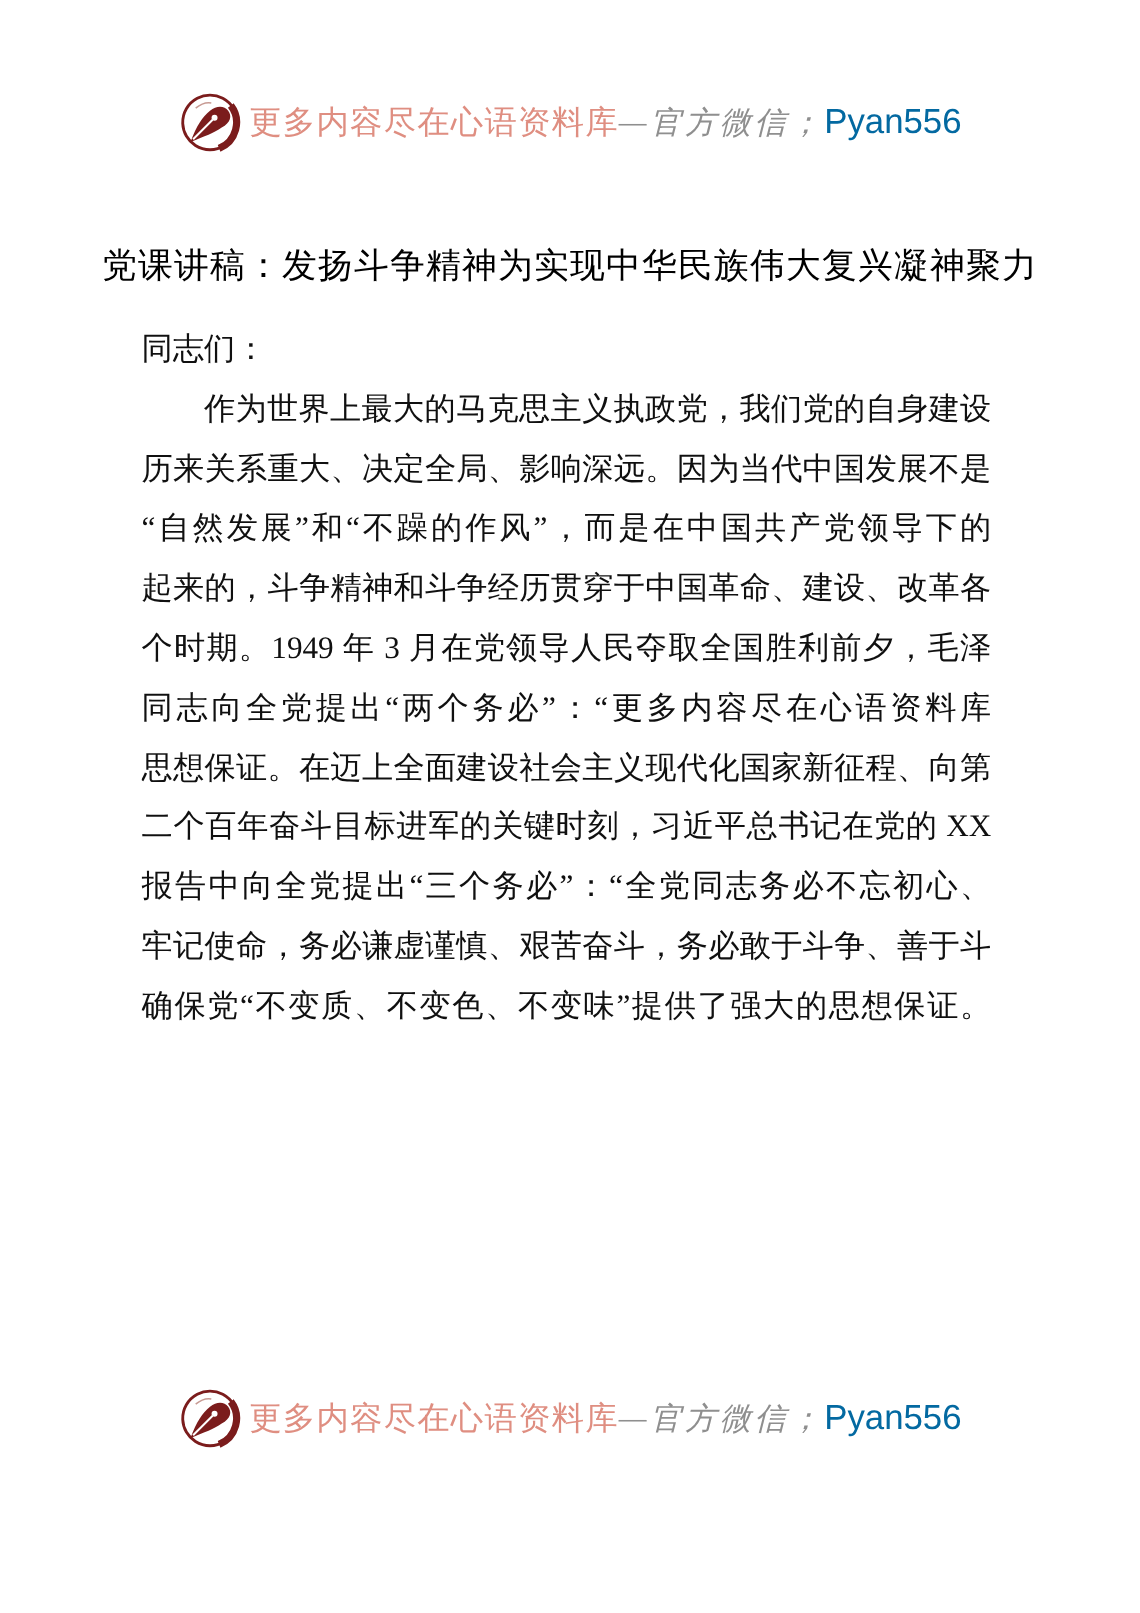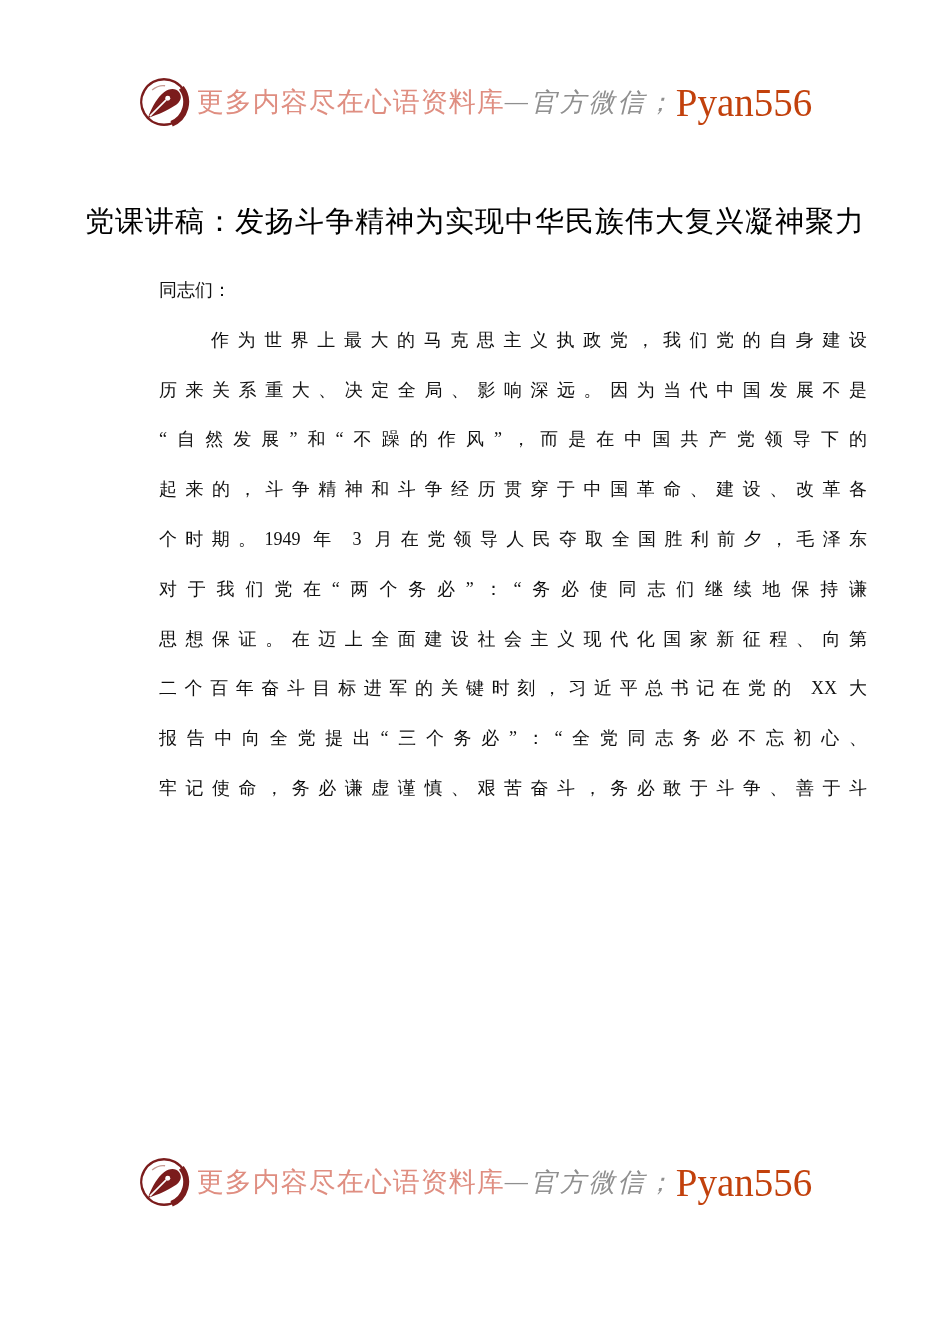--- a/index.html
+++ b/index.html
@@ -40,23 +40,23 @@
     white-space: nowrap;
   }
   .wm-dash, .wm-label {
     font-size: 26px;
     color: #8f8f8f;
     font-style: italic;
     letter-spacing: 3px;
     white-space: nowrap;
   }
   .wm-id {
-    font-size: 39px;
-    color: #c2410c;
-    font-family: Liberation Serif, serif;
+    font-size: 29px;
+    color: #0369a1;
+    font-family: Liberation Sans, sans-serif;
     font-style: normal;
     letter-spacing: 0;
     white-space: nowrap;
   }
   
   .doc-title {
     position: absolute;
     top: 202px;
     left: 0;
     width: 100%;
@@ -65,23 +65,22 @@
     font-weight: normal;
     color: #000000;
     letter-spacing: 1px;
   }
   
   .doc-body {
     position: absolute;
     top: 266px;
     left: 118px;
     width: 708px;
-    font-size: 18px;
+    font-size: 26px;
     color: #101010;
-    margin-left: 41px;
   }
   .line {
     height: 49.8px;
     line-height: 49.8px;
     overflow: hidden;
     white-space: nowrap;
   }
   .line.just {
     white-space: normal;
     text-align: justify;
@@ -114,25 +113,26 @@
   <div class="doc-title">党课讲稿：发扬斗争精神为实现中华民族伟大复兴凝神聚力</div>
 
   <div class="doc-body">
     <div class="line">同志们：</div>
 
   <div class="line just indent">作为世界上最大的马克思主义执政党，我们党的自身建设</div>
       <div class="line just">历来关系重大、决定全局、影响深远。因为当代中国发展不是</div>
       <div class="line just">“自然发展”和“不躁的作风”，而是在中国共产党领导下的</div>
       <div class="line just">起来的，斗争精神和斗争经历贯穿于中国革命、建设、改革各</div>
       <div class="line just">个时期。1949 年 3 月在党领导人民夺取全国胜利前夕，毛泽东</div>
-      <div class="line just">对于我们党在“两个务必”：“务必使同志们继续地保持谦</div>
+      <div class="line just">同志向全党提出“两个务必”：“更多内容尽在心语资料库</div>
       <div class="line just">思想保证。在迈上全面建设社会主义现代化国家新征程、向第</div>
       <div class="line just">二个百年奋斗目标进军的关键时刻，习近平总书记在党的 XX 大</div>
       <div class="line just">报告中向全党提出“三个务必”：“全党同志务必不忘初心、</div>
       <div class="line just">牢记使命，务必谦虚谨慎、艰苦奋斗，务必敢于斗争、善于斗</div>
+      <div class="line just">确保党“不变质、不变色、不变味”提供了强大的思想保证。</div>
     </div>
 
   <div class="watermark bottom">
     <svg class="wm-logo" viewBox="0 0 48 48" aria-hidden="true">
       <path d="M24 3 a21 21 0 1 0 0.02 0" fill="none" stroke="#7b1c1c" stroke-width="2.2"></path>
       <path d="M40 11 a21.5 21.5 0 0 1 -9 33" fill="none" stroke="#7b1c1c" stroke-width="5.5"></path>
       <path d="M9 39 C14 26 18 20 24 15 C29 11 35 11 38 15 C41 19 40 24 33 28 C27 32 20 35 9 39 Z" fill="#7b1c1c"></path>
       <line x1="11" y1="37" x2="26" y2="22" stroke="#ffffff" stroke-width="1.6"></line>
       <circle cx="27.5" cy="20.5" r="2.3" fill="#ffffff"></circle>
       <path d="M13 13 q6 -5 12 -4" fill="none" stroke="#c79a93" stroke-width="1.2"></path>

